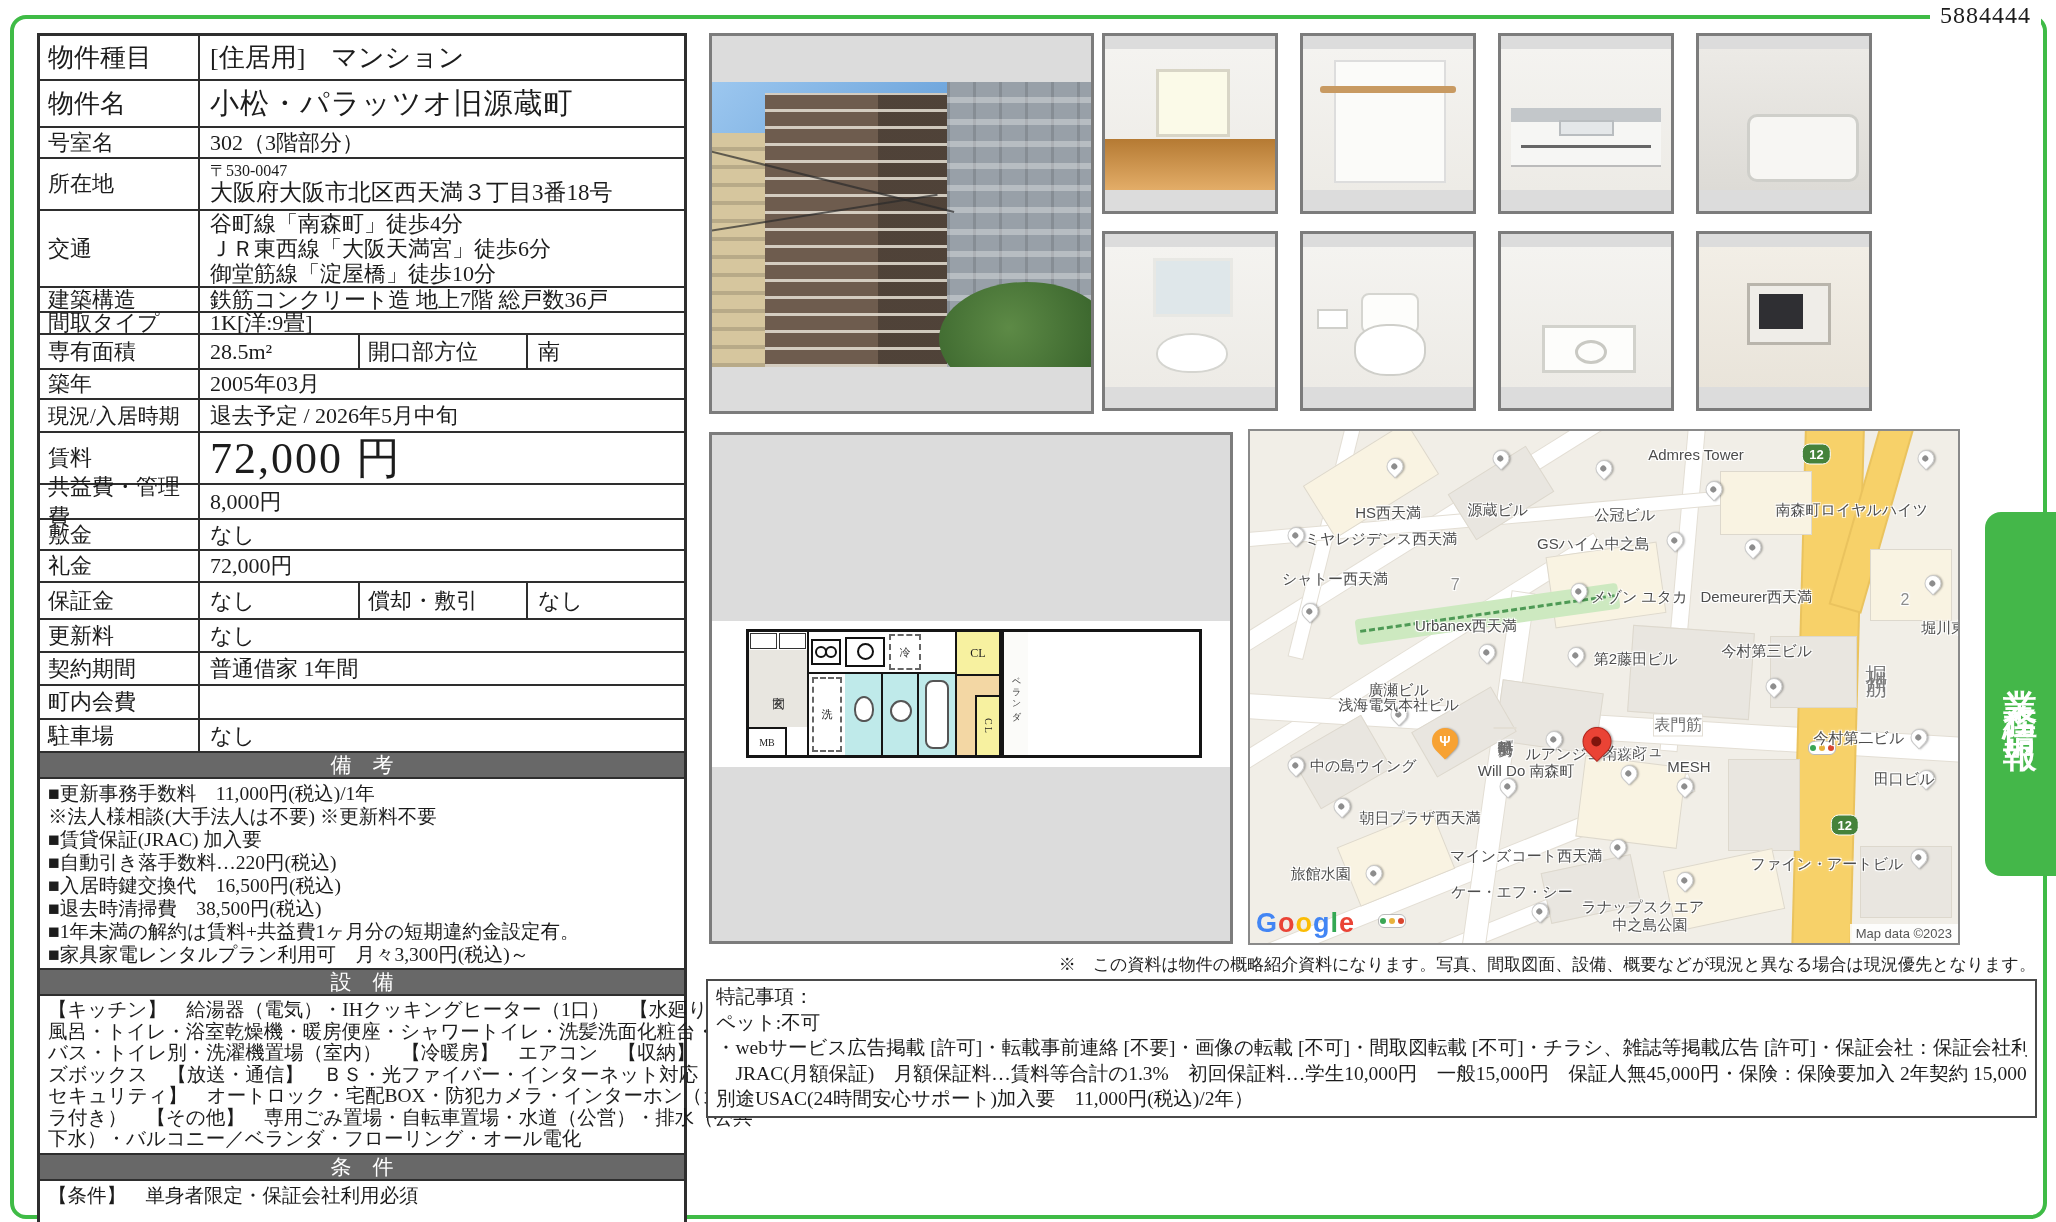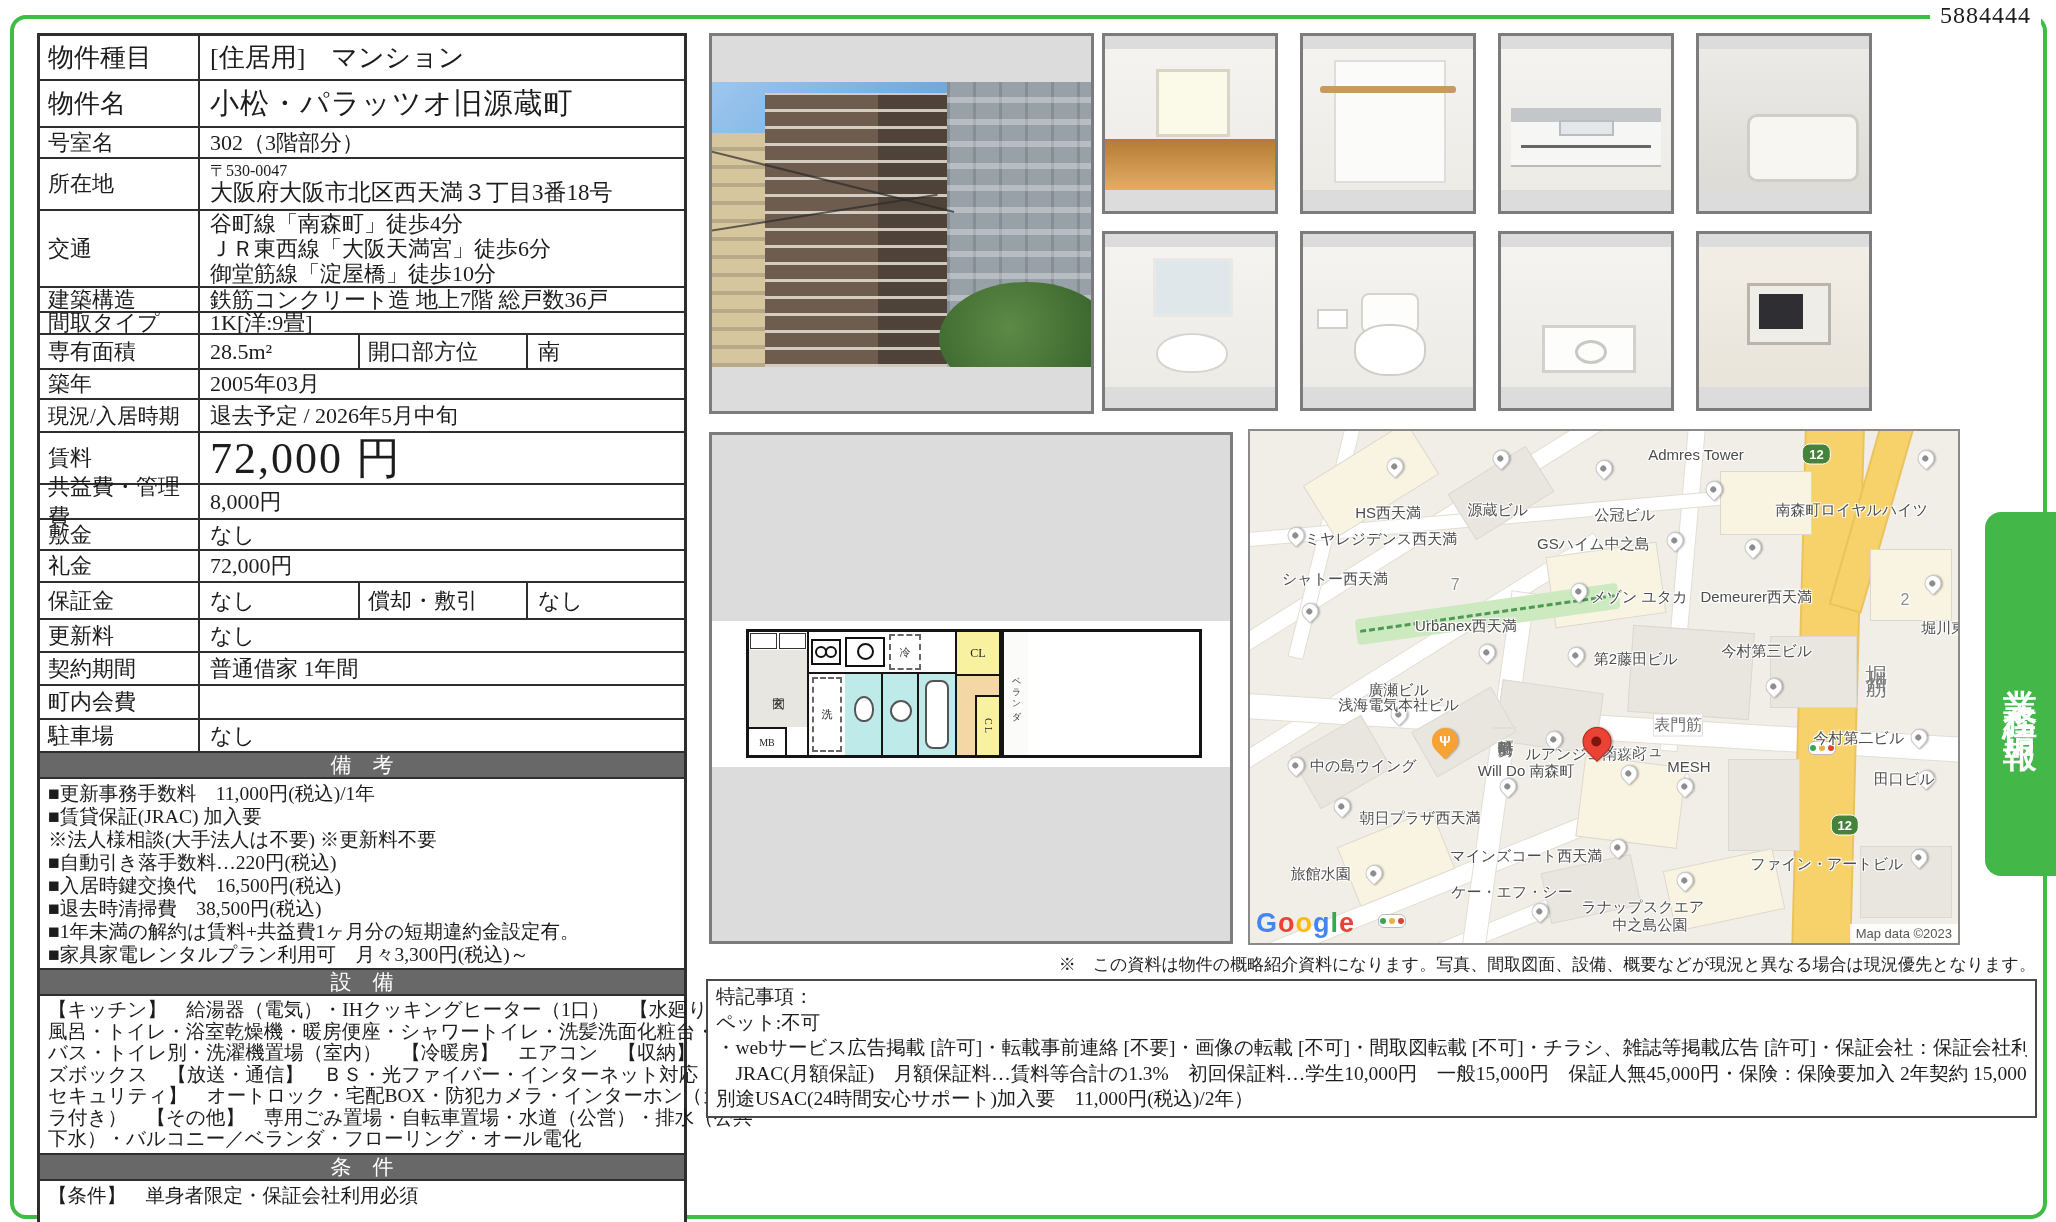--- a/index.html
+++ b/index.html
@@ -245,22 +245,22 @@
     <div class="td"></div>
   </div>
   <div class="tr" style="height:33px">
     <div class="th">駐車場</div>
     <div class="td">なし</div>
   </div>
 
   <div class="sech">備　考</div>
   <div class="blk" style="height:183px">
     <div>■更新事務手数料　11,000円(税込)/1年</div>
+    <div>※法人様相談(大手法人は不要) ※更新料不要</div>
     <div>■賃貸保証(JRAC) 加入要</div>
-    <div>※法人様相談(大手法人は不要) ※更新料不要</div>
     <div>■自動引き落手数料…220円(税込)</div>
     <div>■入居時鍵交換代　16,500円(税込)</div>
     <div>■退去時清掃費　38,500円(税込)</div>
     <div>■1年未満の解約は賃料+共益費1ヶ月分の短期違約金設定有。</div>
     <div>■家具家電レンタルプラン利用可　月々3,300円(税込)～</div>
   </div>
 
   <div class="sech">設　備</div>
   <div class="blk equip" style="height:151px">
     <div>【キッチン】　給湯器（電気）・IHクッキングヒーター（1口）　【水廻り】</div>

